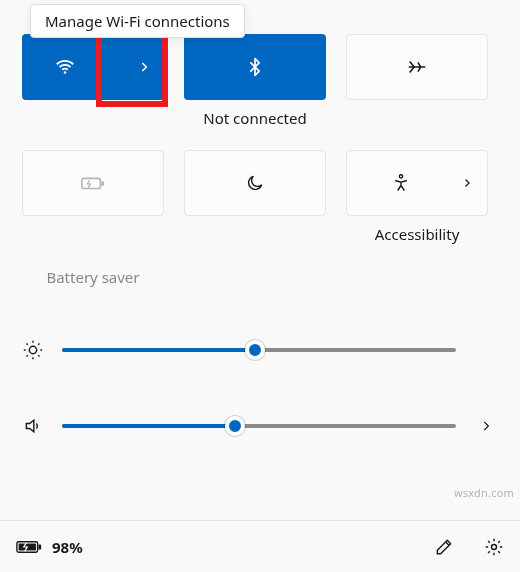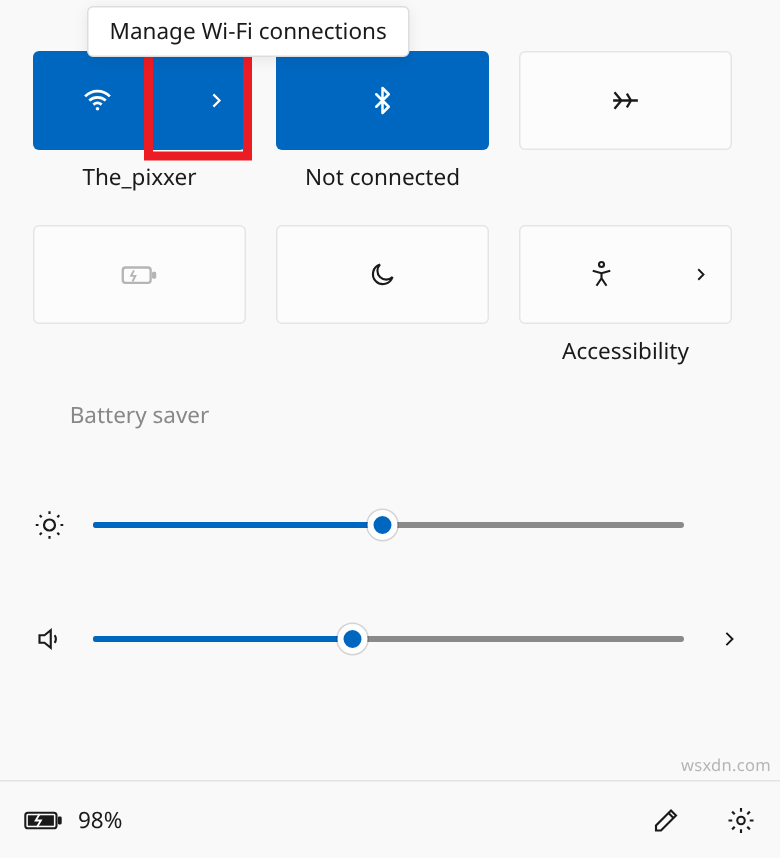--- a/index.html
+++ b/index.html
@@ -17,21 +17,20 @@
       position: absolute;
       top: 4px;
       left: 30px;
       background: #fff;
       border: 1px solid #ddd;
       border-radius: 4px;
       padding: 6px 14px;
       box-shadow: 0 2px 10px rgba(0,0,0,0.08);
       font-size: 15px;
       z-index: 50;
-      margin-left: 28px;
     }
     .grid {
       display: grid;
       grid-template-columns: repeat(3, 142px);
       column-gap: 20px;
       row-gap: 0;
       padding: 34px 22px 0 22px;
       justify-content: start;
     }
     .cell { width: 142px; }
@@ -102,31 +101,32 @@
     }
     .footer {
       position: absolute;
       left: 0; right: 0; bottom: 0;
       height: 52px;
       border-top: 1px solid #e3e3e3;
       display: flex;
       align-items: center;
       padding: 0 16px;
       background: #f9f9f9;
+      font-weight: bold;
     }
     .battery-footer {
       display: flex; align-items: center; gap: 10px;
       font-size: 15px;
     }
     .footer-right {
       margin-left: auto;
       display: flex; align-items: center; gap: 30px;
     }
     .watermark {
-      position: absolute; right: 6px; bottom: 54px;
+      position: absolute; right: 6px; bottom: 72px;
       font-size: 11px; color: #b5b5b5;
       letter-spacing: 0.2px;
       z-index: 60;
     }
     svg { display: block; }
   </style>
 </head>
 <body>
 
 <div class="tooltip">Manage Wi-Fi connections</div>
@@ -143,21 +143,20 @@
             <circle cx="12" cy="18" r="1.3" fill="#fff" stroke="none"></circle>
         </svg>
       </span>
       <span class="expand">
         <svg width="14" height="14" viewBox="0 0 24 24" fill="none" stroke="#fff" stroke-width="2.5">
             <polyline points="9 5 16 12 9 19"></polyline>
           </svg>
       </span>
       <div class="highlight-box"></div>
     </div>
-    <div class="label">The_pixxer</div>
   </div>
 
   <div class="cell">
     <div class="tile on">
       <span>
         <svg width="20" height="22" viewBox="0 0 24 24" fill="none" stroke="#fff" stroke-width="2" stroke-linejoin="round" stroke-linecap="round">
           <path d="M7 7 L17 17 L12 22 L12 2 L17 7 L7 17"></path>
         </svg>
       </span>
     </div>

